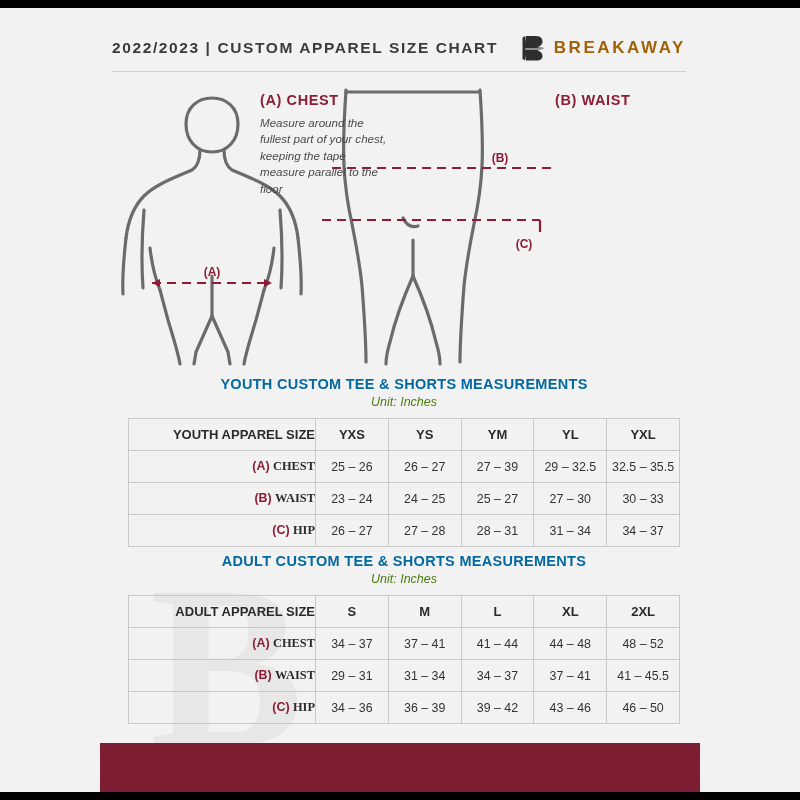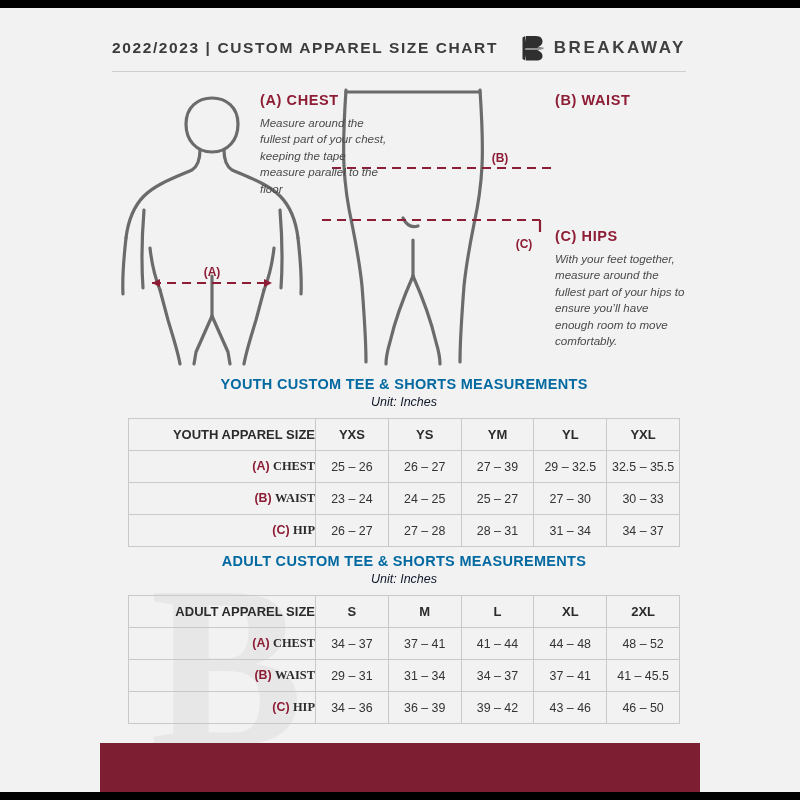--- a/index.html
+++ b/index.html
@@ -64,21 +64,21 @@
   }
   .brand-mark {
     width: 22px;
     height: 26px;
     position: relative;
   }
   .brand-name {
     font-size: 17px;
     font-weight: bold;
     letter-spacing: 2.6px;
-    color: #404040;
+    color: #a16207;
   }
   .hdr-rule {
     position: absolute;
     left: 112px;
     right: 110px;
     top: 63px;
     height: 1px;
     background: #cfcfcf;
   }
   
@@ -124,21 +124,21 @@
     text-align: center;
     font-size: 14.5px;
     font-weight: bold;
     color: #0369a1;
     letter-spacing: 0.3px;
   }
   .tbl-unit {
     text-align: center;
     font-size: 12.5px;
     font-style: italic;
-    color: #0f172a;
+    color: #4d7c0f;
     margin-top: 3px;
     margin-bottom: 9px;
   }
   table {
     border-collapse: collapse;
     width: 552px;
     table-layout: fixed;
   }
   th, td {
     border: 1px solid #c9c9c9;
@@ -252,24 +252,20 @@
         <text x="424" y="168" text-anchor="middle" font-family="Liberation Sans, sans-serif" font-size="12" font-weight="bold" fill="#8d1d35">(C)</text>
       </svg>
 
       <div class="note note-a">
         <div class="note-title">(A) CHEST</div>
         <div class="note-body">Measure around the fullest part of your chest, keeping the tape measure parallel to the floor</div>
       </div>
       <div class="note note-b">
         <div class="note-title">(B) WAIST</div>
       </div>
-      <div class="note note-c">
-        <div class="note-title">(C) HIPS</div>
-        <div class="note-body">With your feet together, measure around the fullest part of your hips to ensure you’ll have enough room to move comfortably.</div>
-      </div>
     </div>
 
     <div class="tbl-block" style="top:368px;">
       <div class="tbl-title">YOUTH CUSTOM TEE &amp; SHORTS MEASUREMENTS</div>
       <div class="tbl-unit">Unit: Inches</div>
       <table>
         <thead>
           <tr>
             <th class="first">YOUTH APPAREL SIZE</th>
             <th>YXS</th>

